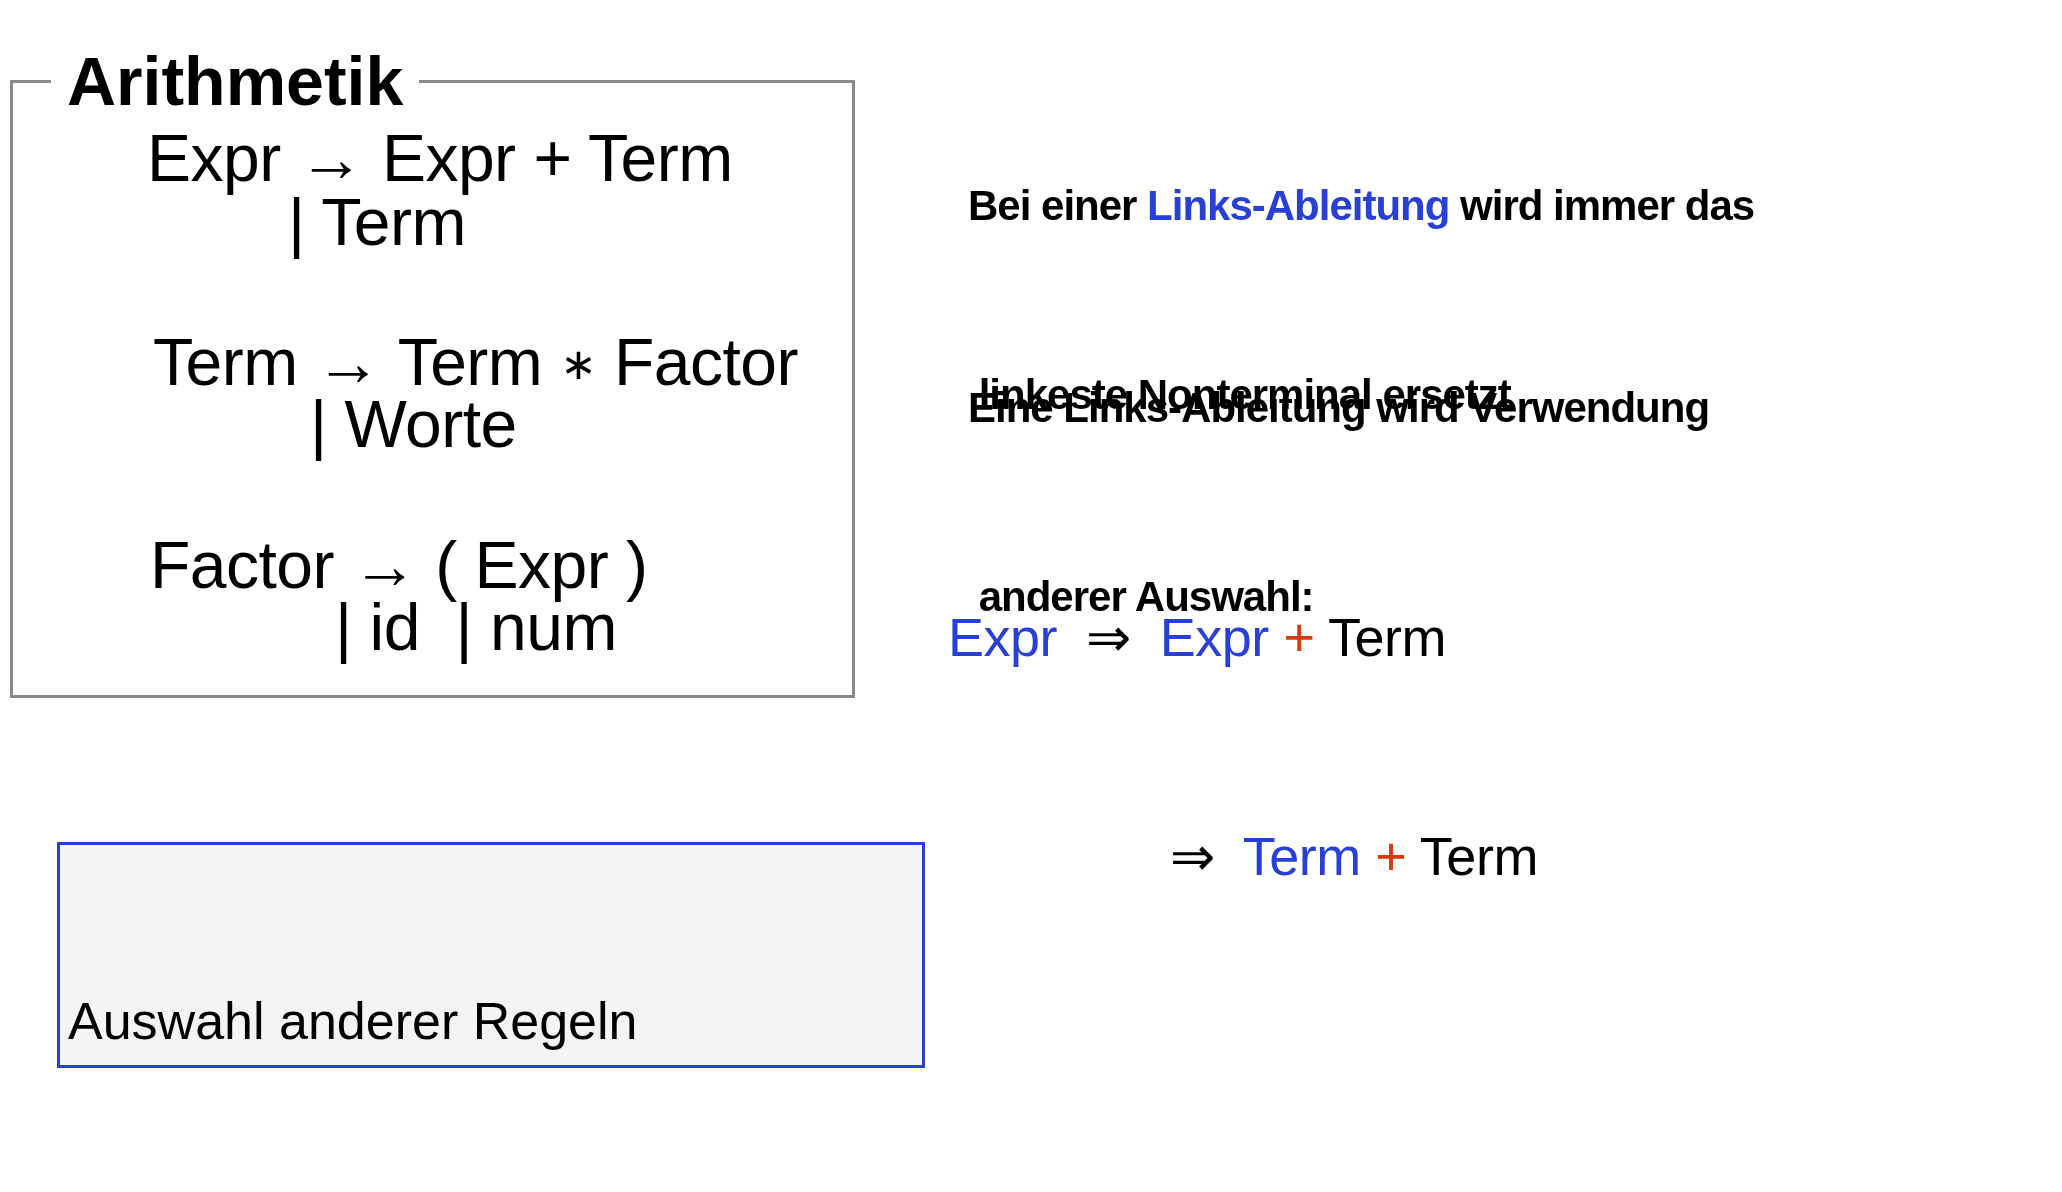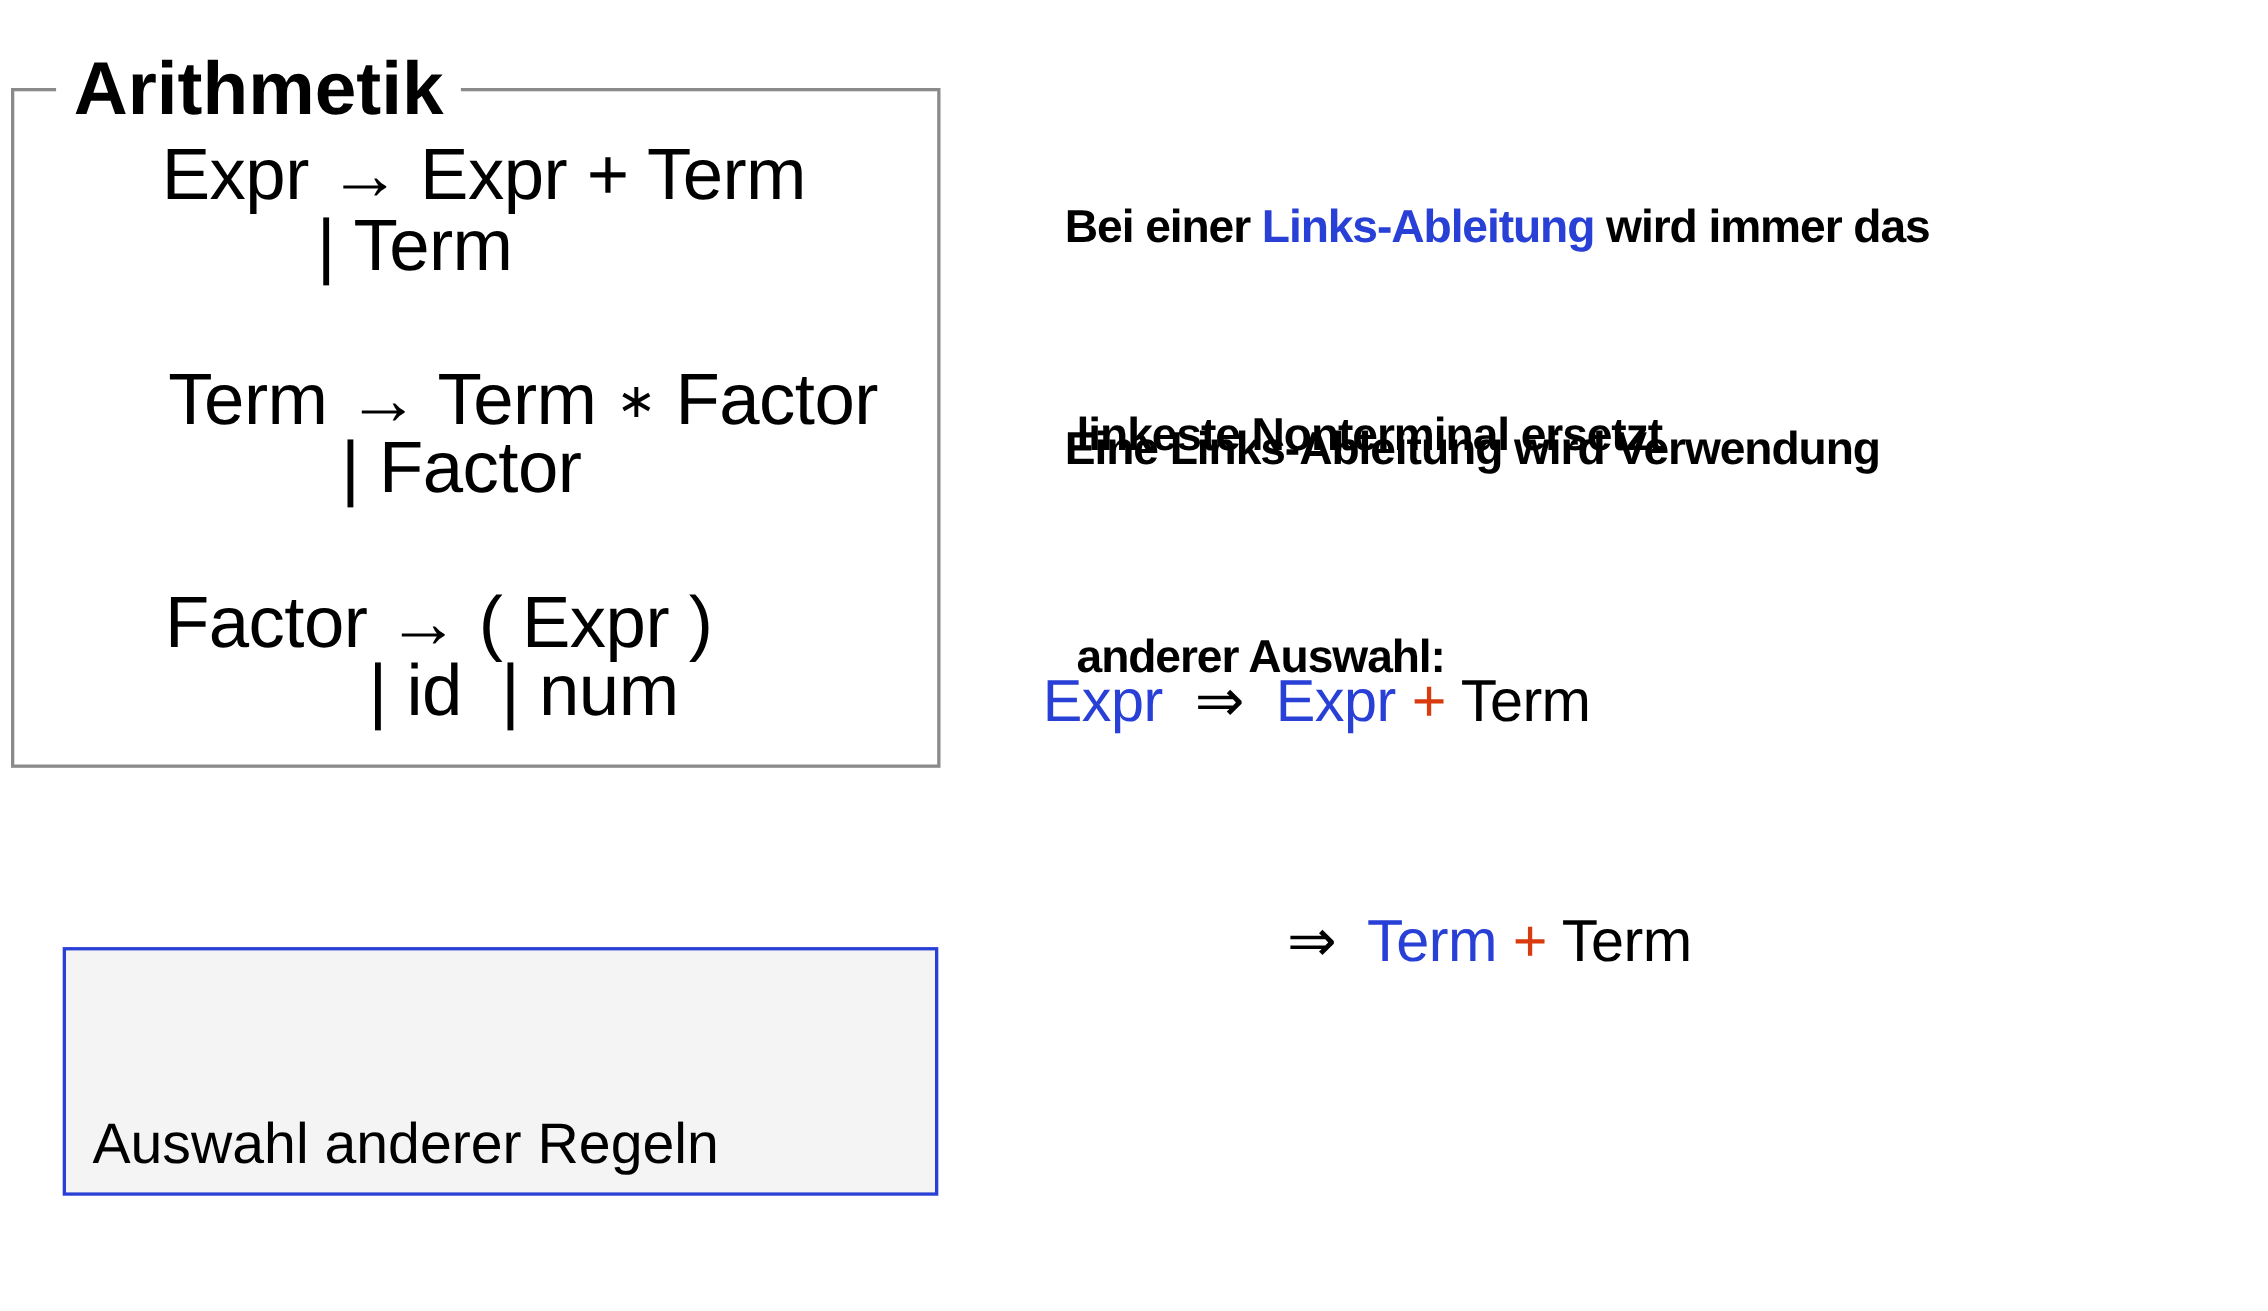--- a/index.html
+++ b/index.html
@@ -34,36 +34,36 @@
   
   .derivation{
     position:absolute;left:948px;top:452px;font-size:54px;line-height:67px;
     white-space:pre;letter-spacing:-0.5px;
   }
   .dline{height:67px;margin-top:18px;}
   .dline.indent{margin-left:222px;}
   .star{font-size:0.66em;vertical-align:0.14em;}
   
   .note-box{
-    position:absolute;left:57px;top:842px;width:796px;height:226px;box-sizing:border-box;
+    position:absolute;left:57px;top:842px;width:868px;height:226px;box-sizing:border-box;
     border:3px solid var(--blue);background:var(--note_bg);
-    font-size:52px;line-height:66px;padding:11px 0 0 24px;white-space:pre;margin-top:19px;
+    font-size:52px;line-height:66px;padding:11px 0 0 8px;white-space:pre;
   }
 </style>
 </head>
 <body>
 
 <div class="slide">
 
   <div class="grammar-box">
     <span class="grammar-title">Arithmetik</span>
     <div class="rule r1"><span>Expr → Expr + Term</span></div>
     <div class="rule r2"><span>| Term</span></div>
     <div class="rule r3"><span>Term → Term </span><span class="star">∗</span><span> Factor</span></div>
-    <div class="rule r4"><span>| Factor</span></div>
+    <div class="rule r4"><span>| Worte</span></div>
     <div class="rule r6"><span>| id  | num</span></div>
     <div class="rule r5"><span>Factor → ( Expr )</span></div>
   </div>
 
   <div class="heading h1">
     <div><span>Bei einer </span><span style="color: rgb(40, 64, 214);">Links-Ableitung</span><span> wird immer das</span></div>
     <div><span> linkeste Nonterminal ersetzt</span></div>
   </div>
 
   <div class="heading h2">

